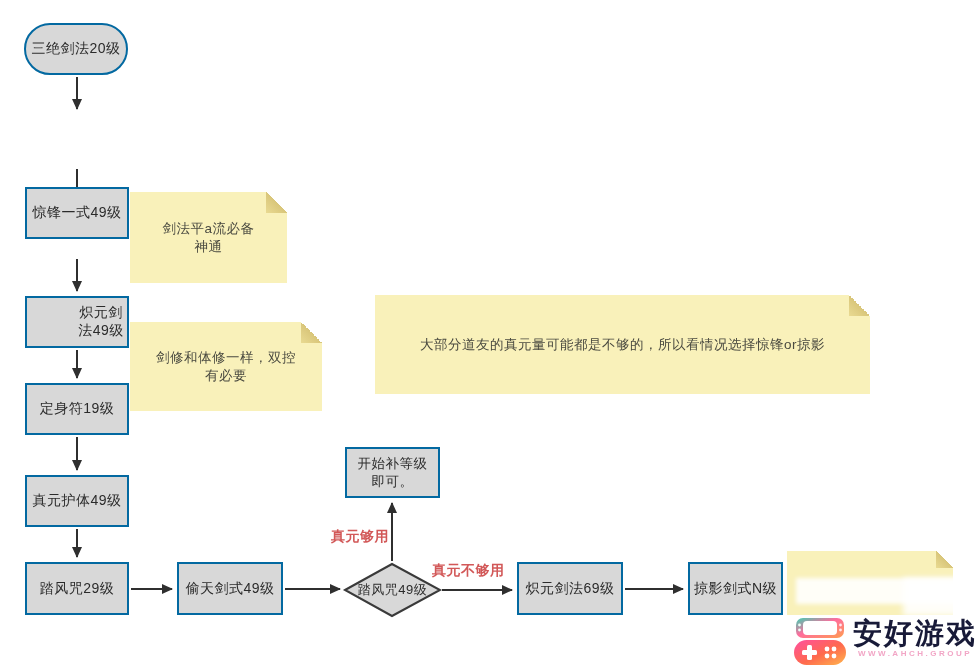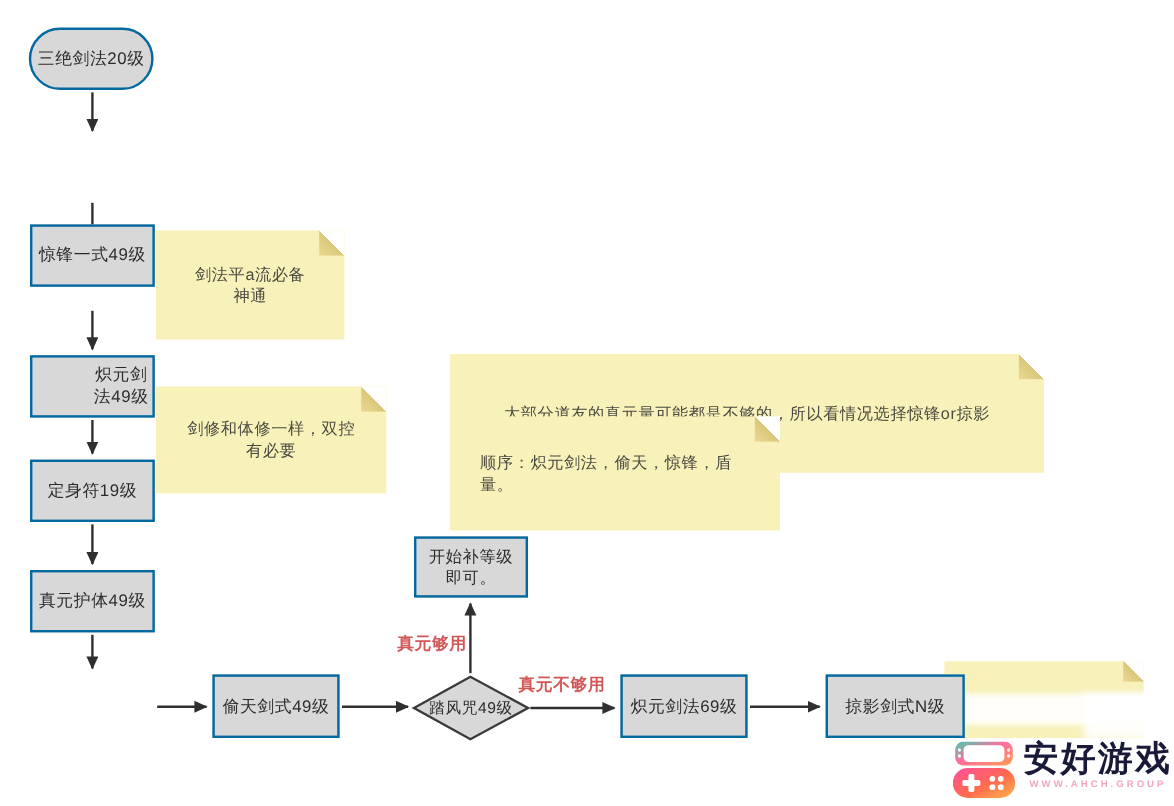--- a/index.html
+++ b/index.html
@@ -77,24 +77,20 @@
   <div class="note" style="left:130px;top:322px;width:192px;height:89px;">
     <span class="fold"></span>
     <span class="note-text">剑修和体修一样，双控有必要</span>
   </div>
 
   <div class="note" style="left:375px;top:251px;width:495px;height:99px;margin-top:44px;">
     <span class="fold"></span>
     <span class="note-text">大部分道友的真元量可能都是不够的，所以看情况选择惊锋or掠影</span>
   </div>
 
-  <div class="note" style="left:375px;top:347px;width:275px;height:95px;">
-    <span class="fold"></span>
-    <span class="note-text" style="text-align:left;padding-left:25px;">顺序：炽元剑法，偷天，惊锋，盾量。</span>
-  </div>
 
   <div class="note" style="left:787px;top:551px;width:166px;height:64px;">
     <span class="fold" style="width:17px;height:17px;"></span>
     <span class="note-text"></span>
   </div>
   <div class="wipe" style="left:796px;top:578px;width:182px;height:26px;"></div>
   <div class="wipe" style="left:903px;top:578px;width:75px;height:38px;filter:blur(3px);"></div>
 
   <div class="node stadium" style="left:24px;top:23px;width:104px;height:52px;">
     <span>三绝剑法20级</span>
@@ -110,39 +106,42 @@
   </div>
 
   <div class="node" style="left:25px;top:383px;width:104px;height:52px;">
     <span>定身符19级</span>
   </div>
 
   <div class="node" style="left:25px;top:475px;width:104px;height:52px;">
     <span>真元护体49级</span>
   </div>
 
+  <div class="node" style="left:25px;top:562px;width:104px;height:53px;">
+    <span>踏风咒29级</span>
+  </div>
 
   <div class="node" style="left:177px;top:562px;width:106px;height:53px;">
     <span>偷天剑式49级</span>
   </div>
 
   <div class="diamond-label" style="left:345px;top:564px;width:95px;height:52px;">
     <span>踏风咒49级</span>
   </div>
 
   <div class="node twoline" style="left:345px;top:447px;width:95px;height:51px;justify-content:center;">
     <span style="white-space:pre-line;">开始补等级
 即可。</span>
   </div>
 
   <div class="node" style="left:517px;top:562px;width:106px;height:53px;">
     <span>炽元剑法69级</span>
   </div>
 
-  <div class="node" style="left:688px;top:562px;width:116px;height:53px;">
+  <div class="node" style="left:688px;top:562px;width:95px;height:53px;">
     <span>掠影剑式N级</span>
   </div>
 
   <div class="edge-label" style="left:331px;top:528px;">真元够用</div>
   <div class="edge-label" style="left:432px;top:562px;">真元不够用</div>
 
   <div class="logo">
     <svg width="52" height="47" viewBox="0 0 52 47">
       <defs>
         <linearGradient id="lg1" x1="0" y1="0" x2="1" y2="1">

